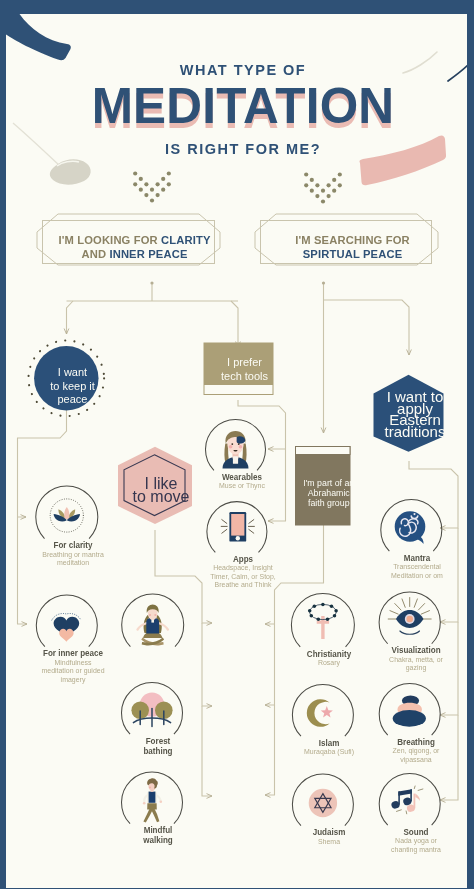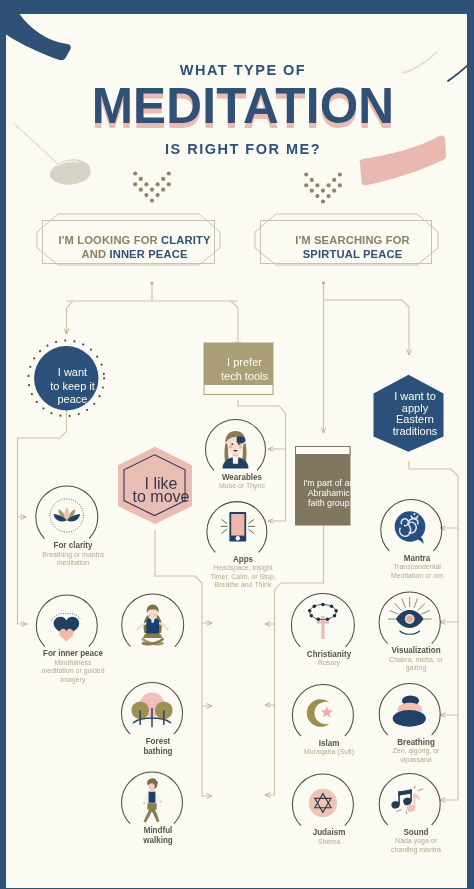--- a/index.html
+++ b/index.html
@@ -168,21 +168,21 @@
 <div class="nodetext" style="left:26px;top:352px;width:81px">I want
 to keep it
 peace</div>
 <div class="nodetext" style="left:203px;top:342px;width:71px">I prefer
 tech tools</div>
 <div class="nodetext" style="left:115px;top:463px;width:80px;color:#36364f;font-size:16px;line-height:13px">I like
 to move</div>
 <div class="nodetext" style="left:291px;top:464px;width:63.5px;font-size:8.8px;line-height:10px">I'm part of an
 Abrahamic
 faith group</div>
-<div class="nodetext" style="left:377px;top:377px;width:64px;font-size:11px;line-height:11.5px">I want to
+<div class="nodetext" style="left:377px;top:377px;width:64px;font-size:15px;line-height:11.5px">I want to
 apply
 Eastern
 traditions</div>
 
 <svg class="layer" style="left:-6px;top:-6px" viewBox="0 0 474 889">
   <g fill="none" stroke="#4c4c46" stroke-width="1.05">
     <path d="M44.50 530.53 A31.00 31.00 0 1 1 89.10 530.53"></path>
     <path d="M44.86 638.69 A30.50 30.50 0 1 1 88.74 638.69"></path>
     <path d="M213.92 462.34 A30.00 30.00 0 1 1 257.08 462.34"></path>
     <path d="M215.32 544.44 A30.00 30.00 0 1 1 258.48 544.44"></path>

